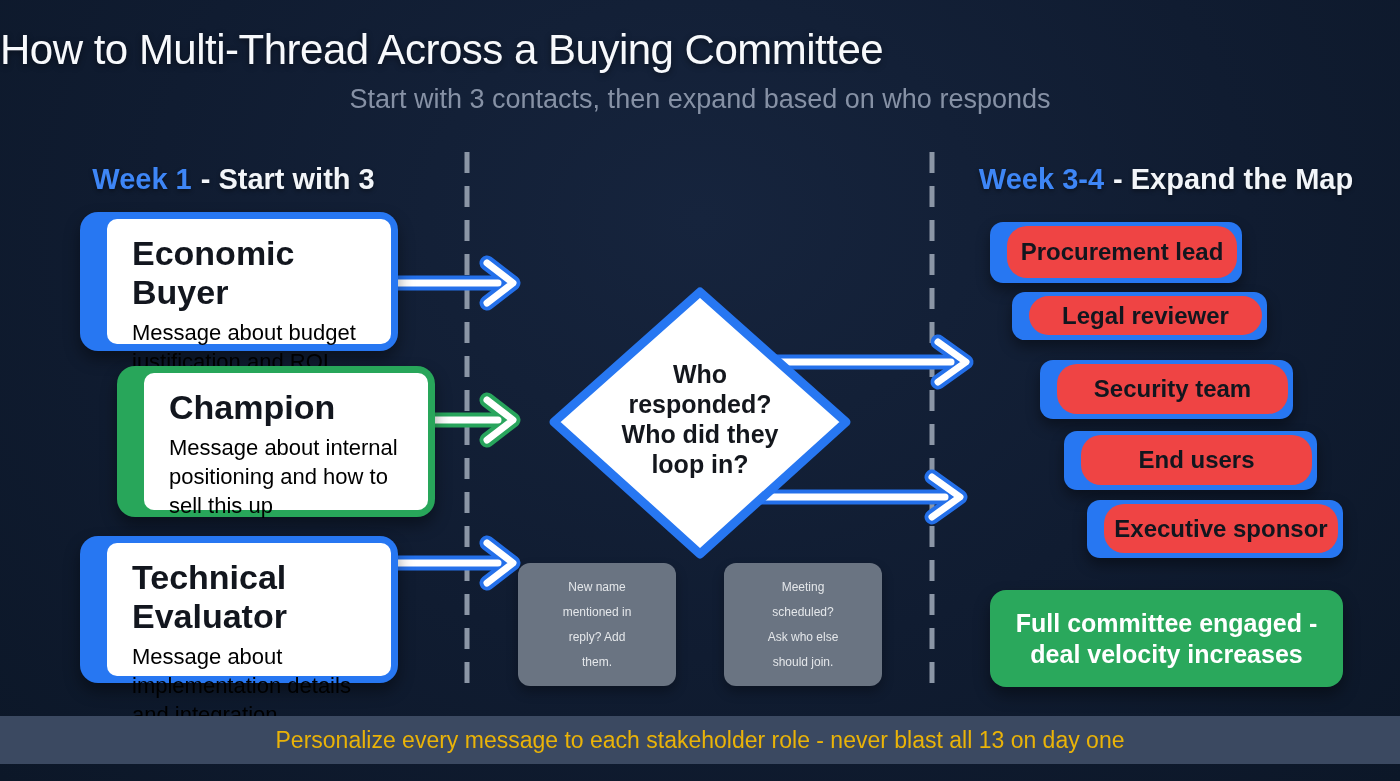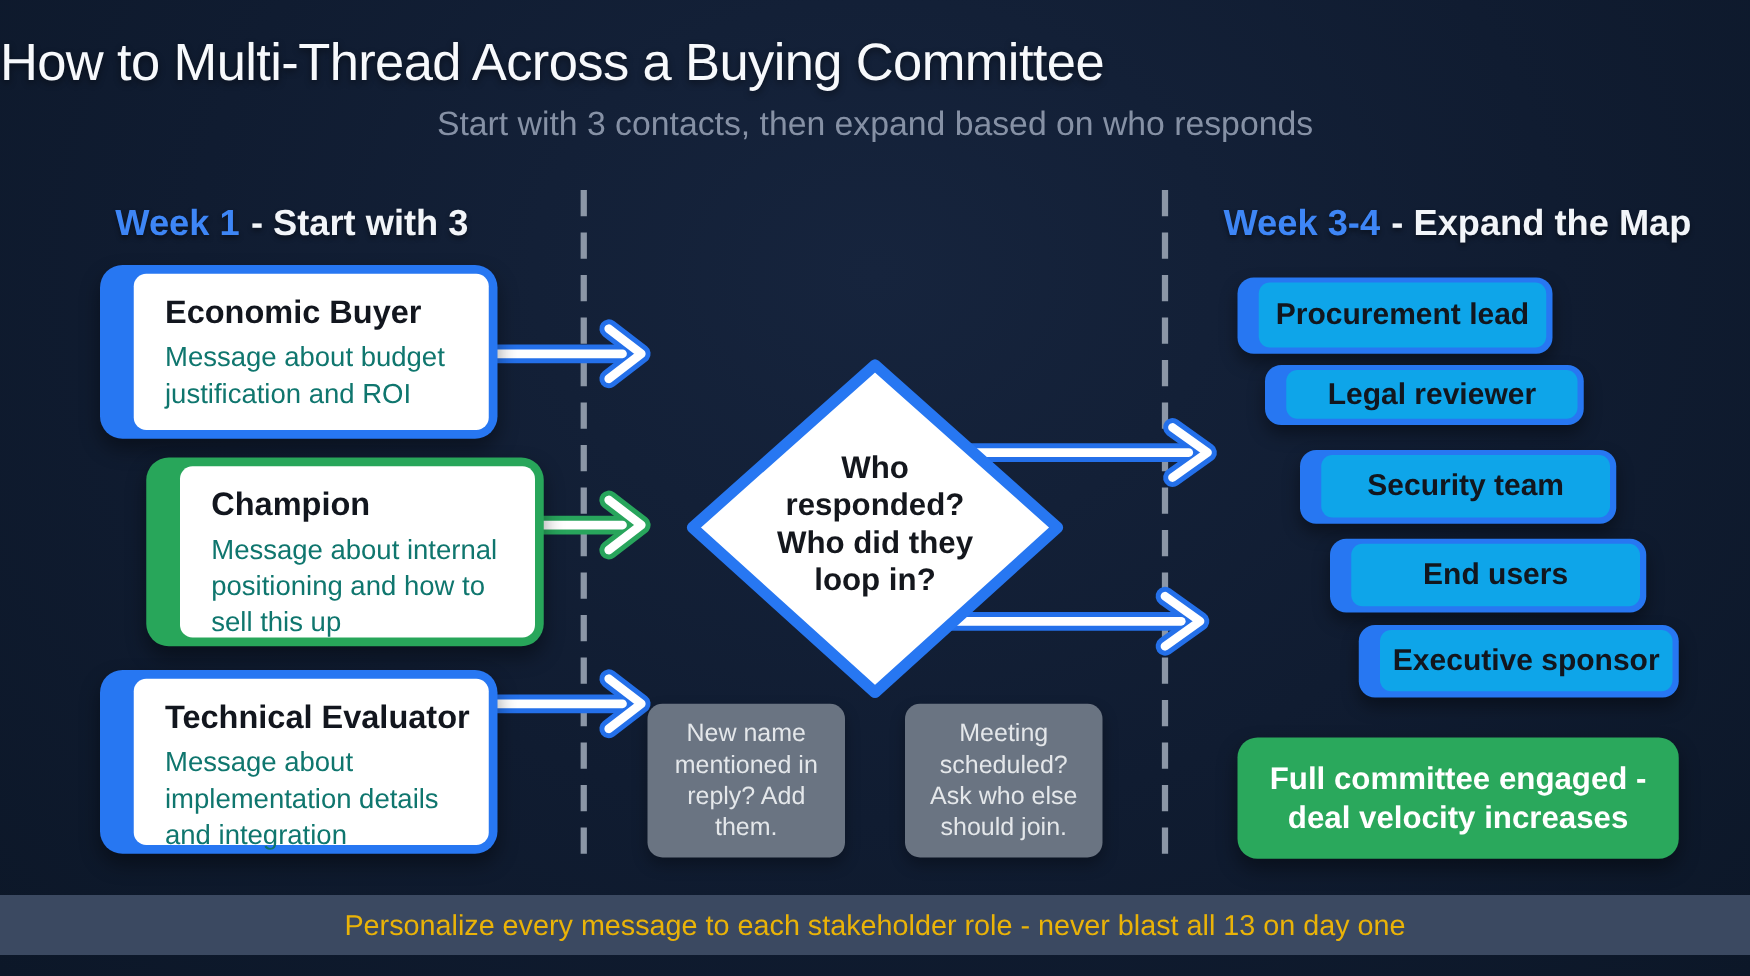--- a/index.html
+++ b/index.html
@@ -81,29 +81,29 @@
   .contact-card.c2 { top: 366px; height: 151px; }
   .contact-card.c3 { top: 536px; height: 147px; }
   .contact-inner {
     position: absolute;
     top: 7px; right: 7px; bottom: 7px; left: 27px;
     background: #ffffff;
     border-radius: 10px;
     padding: 15px 12px 10px 25px;
   }
   .contact-title {
-    font-size: 26px;
+    font-size: 34px;
     font-weight: 700;
     color: #12161e;
     margin-bottom: 6px;
   }
   .contact-desc {
     font-size: 22px;
     line-height: 29px;
-    color: #0f766e;
+    color: #000000;
     max-width: 252px;
   }
 
   
   .diamond-text {
     position: absolute;
     left: 590px;
     top: 359px;
     width: 220px;
     z-index: 2;
@@ -126,39 +126,39 @@
     z-index: 2;
     display: flex;
     align-items: center;
     justify-content: center;
     text-align: center;
     box-shadow: 0 6px 12px rgba(0,0,0,0.30);
   }
   .note-card.n1 { left: 518px; }
   .note-card.n2 { left: 724px; }
   .note-text {
-    font-size: 20px;
+    font-size: 12px;
     line-height: 25px;
     color: #e4e7ea;
     white-space: pre-line;
   }
 
   
   .pill {
     position: absolute;
     border-radius: 13px;
     background: #2777f2;
     z-index: 2;
     box-shadow: 0 7px 14px rgba(0,0,0,0.40);
   }
   .pill-inner {
     position: absolute;
     top: 4px; right: 5px; bottom: 5px; left: 17px;
-    background: #0ea5e9;
-    border-radius: 9px;
+    background: #ef4444;
+    border-radius: 20px;
     display: flex;
     align-items: center;
     justify-content: center;
   }
   .pill-label {
     font-size: 24px;
     font-weight: 700;
     color: #12161e;
     white-space: nowrap;
   }

